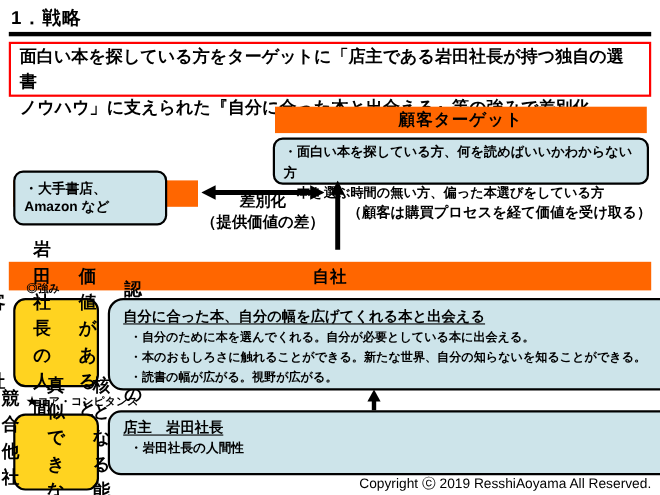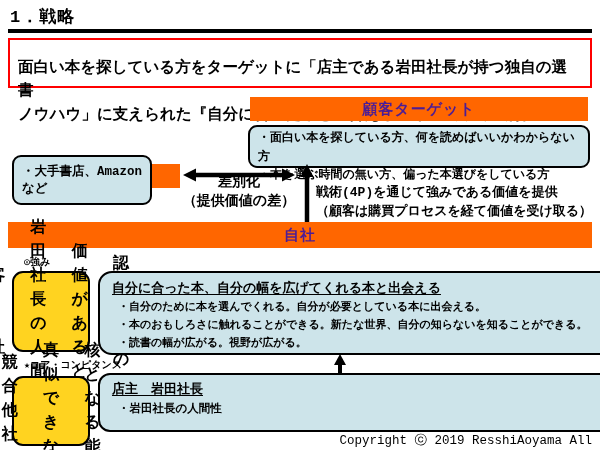--- a/index.html
+++ b/index.html
@@ -1,36 +1,36 @@
 <!DOCTYPE html>
 <html><head>
 <meta charset="utf-8">
 <style>
   html,body{margin:0;padding:0;background:#fff;}
   .stage{
     position:relative;width:600px;height:450px;background:#ffffff;overflow:hidden;
-    font-family:Liberation Mono, monospace;color:#000;
+    font-family:Liberation Sans, sans-serif;color:#000;
   }
   .abs{position:absolute;box-sizing:border-box;}
 
   .page-title{left:10px;top:5px;font-size:17px;font-weight:bold;letter-spacing:1px;}
   .title-rule{left:8px;top:29px;width:584px;height:4px;background:#000;}
 
   .summary-box{
     left:8px;top:38px;width:584px;height:50px;border:2.5px solid #ff0000;
-    padding:17px 8px;font-size:15.5px;font-weight:bold;line-height:1.5;
+    padding:0 8px;font-size:15.5px;font-weight:bold;line-height:1.5;
   }
 
   .orange-header{
-    background:#ff6600;color:#4c1d95;font-weight:bold;font-size:15px;
+    background:#ff6600;color:#000000;font-weight:bold;font-size:15px;
     display:flex;align-items:center;justify-content:center;letter-spacing:1px;
   }
   .hdr-customer{left:250px;top:97px;width:338px;height:24px;}
   .hdr-competitors{left:12px;top:128px;width:168px;height:24px;margin-top:36px;}
-  .hdr-company{left:8px;top:222px;width:584px;height:26px;font-size:15px;}
+  .hdr-company{left:8px;top:238px;width:584px;height:26px;font-size:15px;}
 
   .blue-box{
     background:#cde4ea;border:2px solid #000;border-radius:9px;
   }
   .box-customer{left:248px;top:125px;width:342px;height:43px;padding:2px 8px;
     font-size:12px;font-weight:bold;line-height:1.55;}
   .box-competitors{left:12px;top:155px;width:140px;height:50px;padding:0 8px;
     font-size:12.5px;font-weight:bold;display:flex;align-items:center;}
   .box-strengths{left:98px;top:271px;width:580px;height:84px;border-radius:14px;padding:5px 12px;}
   .box-core{left:98px;top:373px;width:524px;height:59px;border-radius:12px;padding:4px 12px;}
@@ -92,21 +92,20 @@
   <div class="abs diff-label">
     <span style="display:block">差別化</span>
     <span style="display:block">（提供価値の差）</span>
   </div>
 
   <svg class="abs" style="left:299px;top:164px" width="16" height="65" viewBox="0 0 16 65">
     <line x1="8" y1="63" x2="8" y2="11" stroke="#000" stroke-width="4.5"></line>
     <polygon points="8,0 1.5,13 14.5,13" fill="#000"></polygon>
   </svg>
   <div class="abs tactics-label">
-    <span style="display:block">戦術(4P)を通じて強みである価値を提供</span>
     <span style="display:block">（顧客は購買プロセスを経て価値を受け取る）</span>
   </div>
 
   <div class="abs orange-header hdr-company">自社</div>
 
   <div class="abs section-label lbl-strengths">◎強み</div>
   <div class="abs yellow-note note-strengths">
     <span>お客様が、自社</span>
     <span>岩田社長の人間性</span>
     <span>価値があると</span>

